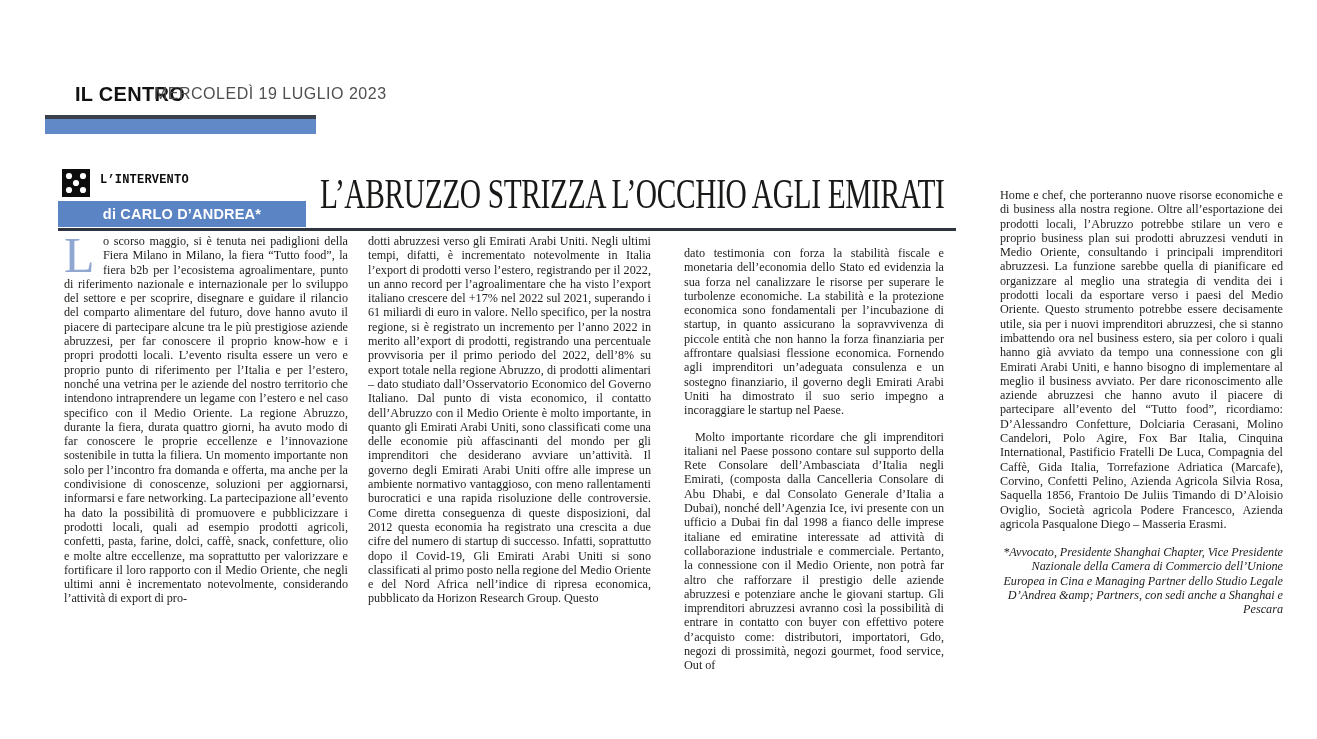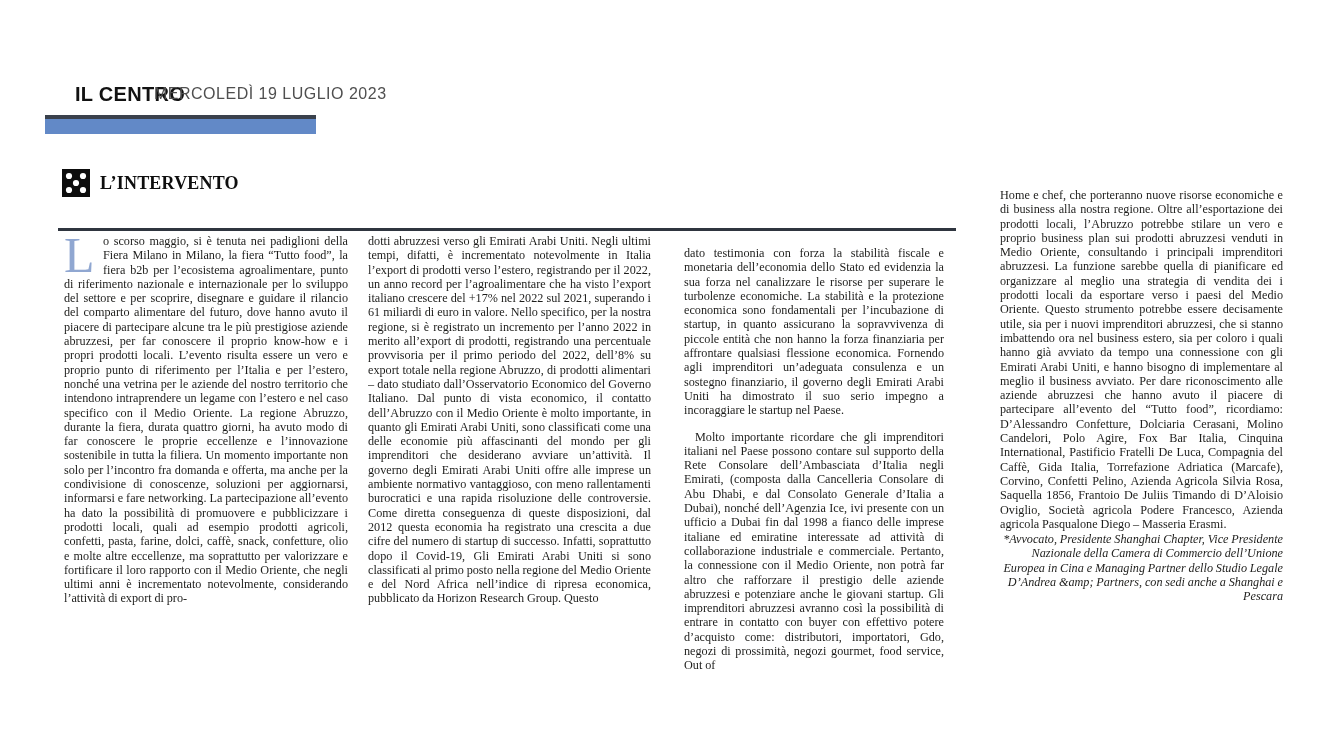--- a/index.html
+++ b/index.html
@@ -22,22 +22,22 @@
          font-weight:bold;font-size:20px;letter-spacing:.3px;color:#121212;}
   .edition-date{position:absolute;left:154px;top:84.5px;
          font-family:"Liberation Sans","DejaVu Sans",sans-serif;
          font-size:16px;letter-spacing:.5px;color:var(--date-gray);}
   .masthead-rule{position:absolute;left:45px;top:115px;width:271px;height:3.5px;background:var(--rule-dark);}
   .masthead-bar{position:absolute;left:45px;top:118.5px;width:271px;height:15px;background:var(--accent-blue);}
 
   
   .kicker-icon{position:absolute;left:62px;top:169px;width:28px;height:28px;display:block;}
   .kicker-label{position:absolute;left:100px;top:173px;
-         font-family:Liberation Serif, serif;
-         font-weight:bold;font-size:18px;letter-spacing:.2px;color:#0e0e0e;}
+         font-family:Liberation Mono, monospace;
+         font-weight:bold;font-size:12px;letter-spacing:.2px;color:#0e0e0e;}
   .byline-bar{position:absolute;left:58px;top:201px;width:248px;height:26px;
          background:var(--byline-blue);display:flex;align-items:center;justify-content:center;}
   .byline-bar span{font-family:"Liberation Sans","DejaVu Sans",sans-serif;
          font-weight:bold;font-size:14.5px;color:#ffffff;letter-spacing:.2px;}
   .header-rule{position:absolute;left:58px;top:228px;width:898px;height:2.5px;background:var(--headline-rule);}
 
   
   .headline{position:absolute;left:320px;top:170px;height:50px;font-weight:normal;}
   .headline-inner{display:inline-block;white-space:nowrap;
          font-family:"Liberation Serif","DejaVu Serif",serif;
@@ -50,21 +50,21 @@
        overflow:hidden;hyphens:auto;-webkit-hyphens:auto;word-spacing:-.2px;}
   .col1{left:64px;width:284px;height:446px;}
   .col2{left:368px;width:283px;height:446px;}
   .col3{left:672px;width:284px;height:446px;}
   .col4{left:1000px;top:188px;width:283px;height:492px;}
   .col p{margin:12px;}
   .col .indent{text-indent:11px;}
   .dropcap{float:left;width:34px;height:41px;margin:1px 5px 0 0;
        font-family:"Liberation Serif","DejaVu Serif",serif;
        font-size:50px;line-height:41px;color:var(--dropcap-blue);}
-  .signature{font-style:italic;text-align:right;margin-top:1px;}
+  .signature{font-style:italic;text-align:right;margin-top:14px;}
 </style>
 </head>
 <body>
 
 <div class="page">
 
   <span class="brand">IL CENTRO</span>
   <span class="edition-date">MERCOLEDÌ 19 LUGLIO 2023</span>
   <div class="masthead-rule"></div>
   <div class="masthead-bar"></div>
@@ -73,22 +73,28 @@
     <svg width="28" height="28" viewBox="0 0 28 28" aria-hidden="true">
       <rect x="0" y="0" width="28" height="28" fill="#0d0d0d"></rect>
       <circle cx="7" cy="7" r="3.1" fill="#ffffff"></circle>
       <circle cx="21" cy="7" r="3.1" fill="#ffffff"></circle>
       <circle cx="14" cy="14" r="3.1" fill="#ffffff"></circle>
       <circle cx="7" cy="21" r="3.1" fill="#ffffff"></circle>
       <circle cx="21" cy="21" r="3.1" fill="#ffffff"></circle>
     </svg>
   </span>
   <span class="kicker-label">L’INTERVENTO</span>
+  <div class="byline-bar">
+    <span>di CARLO D’ANDREA*</span>
+  </div>
   <div class="header-rule"></div>
 
+  <h1 class="headline">
+    <span class="headline-inner">L’ABRUZZO STRIZZA L’OCCHIO AGLI EMIRATI</span>
+  </h1>
 
   <div class="col col1">
     <span class="dropcap">L</span><span>o scorso maggio, si è tenuta nei padiglioni della Fiera Milano in Milano, la fiera “Tutto food”, la fiera b2b per l’ecosistema agroalimentare, punto di riferimento nazionale e internazionale per lo sviluppo del settore e per scoprire, disegnare e guidare il rilancio del comparto alimentare del futuro, dove hanno avuto il piacere di partecipare alcune tra le più prestigiose aziende abruzzesi, per far conoscere il proprio know-how e i propri prodotti locali. L’evento risulta essere un vero e proprio punto di riferimento per l’Italia e per l’estero, nonché una vetrina per le aziende del nostro territorio che intendono intraprendere un legame con l’estero e nel caso specifico con il Medio Oriente. La regione Abruzzo, durante la fiera, durata quattro giorni, ha avuto modo di far conoscere le proprie eccellenze e l’innovazione sostenibile in tutta la filiera. Un momento importante non solo per l’incontro fra domanda e offerta, ma anche per la condivisione di conoscenze, soluzioni per aggiornarsi, informarsi e fare networking. La partecipazione all’evento ha dato la possibilità di promuovere e pubblicizzare i prodotti locali, quali ad esempio prodotti agricoli, confetti, pasta, farine, dolci, caffè, snack, confetture, olio e molte altre eccellenze, ma soprattutto per valorizzare e fortificare il loro rapporto con il Medio Oriente, che negli ultimi anni è incrementato notevolmente, considerando l’attività di export di pro-</span>
   </div>
 
   <div class="col col2">
     <span>dotti abruzzesi verso gli Emirati Arabi Uniti. Negli ultimi tempi, difatti, è incrementato notevolmente in Italia l’export di prodotti verso l’estero, registrando per il 2022, un anno record per l’agroalimentare che ha visto l’export italiano crescere del +17% nel 2022 sul 2021, superando i 61 miliardi di euro in valore. Nello specifico, per la nostra regione, si è registrato un incremento per l’anno 2022 in merito all’export di prodotti, registrando una percentuale provvisoria per il primo periodo del 2022, dell’8% su export totale nella regione Abruzzo, di prodotti alimentari – dato studiato dall’Osservatorio Economico del Governo Italiano. Dal punto di vista economico, il contatto dell’Abruzzo con il Medio Oriente è molto importante, in quanto gli Emirati Arabi Uniti, sono classificati come una delle economie più affascinanti del mondo per gli imprenditori che desiderano avviare un’attività. Il governo degli Emirati Arabi Uniti offre alle imprese un ambiente normativo vantaggioso, con meno rallentamenti burocratici e una rapida risoluzione delle controversie. Come diretta conseguenza di queste disposizioni, dal 2012 questa economia ha registrato una crescita a due cifre del numero di startup di successo. Infatti, soprattutto dopo il Covid-19, Gli Emirati Arabi Uniti si sono classificati al primo posto nella regione del Medio Oriente e del Nord Africa nell’indice di ripresa economica, pubblicato da Horizon Research Group. Questo</span>
   </div>
 
   <div class="col col3">

